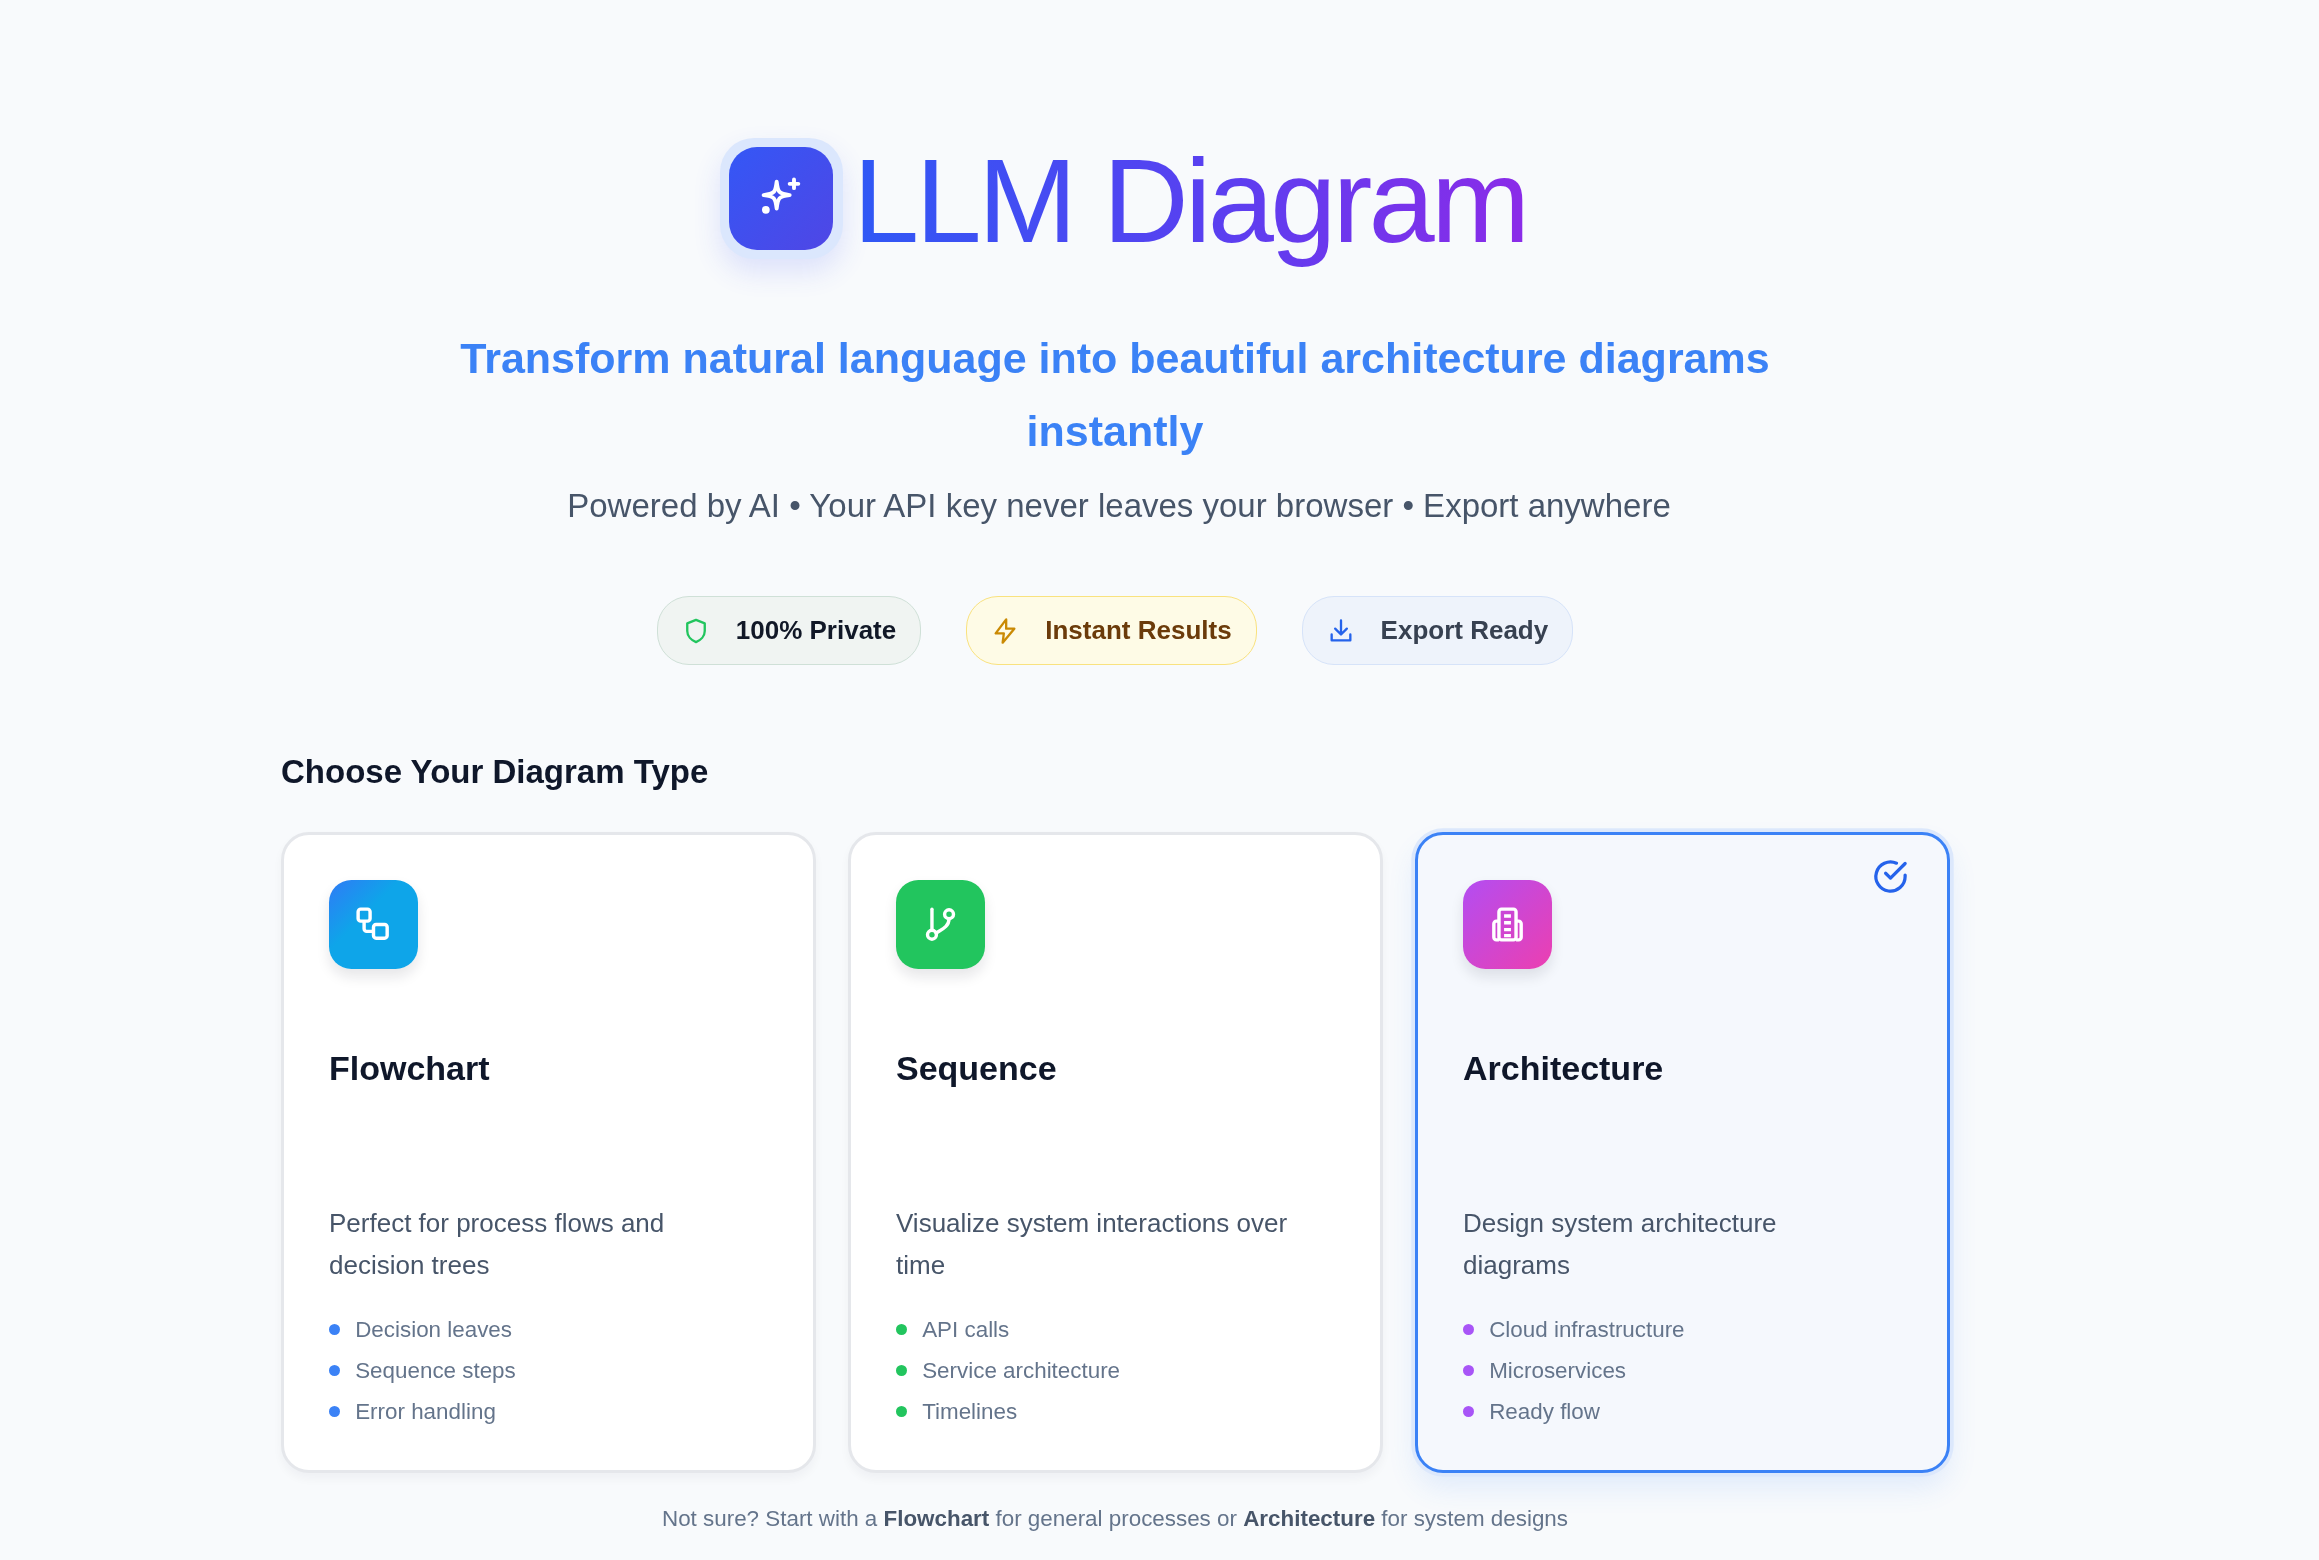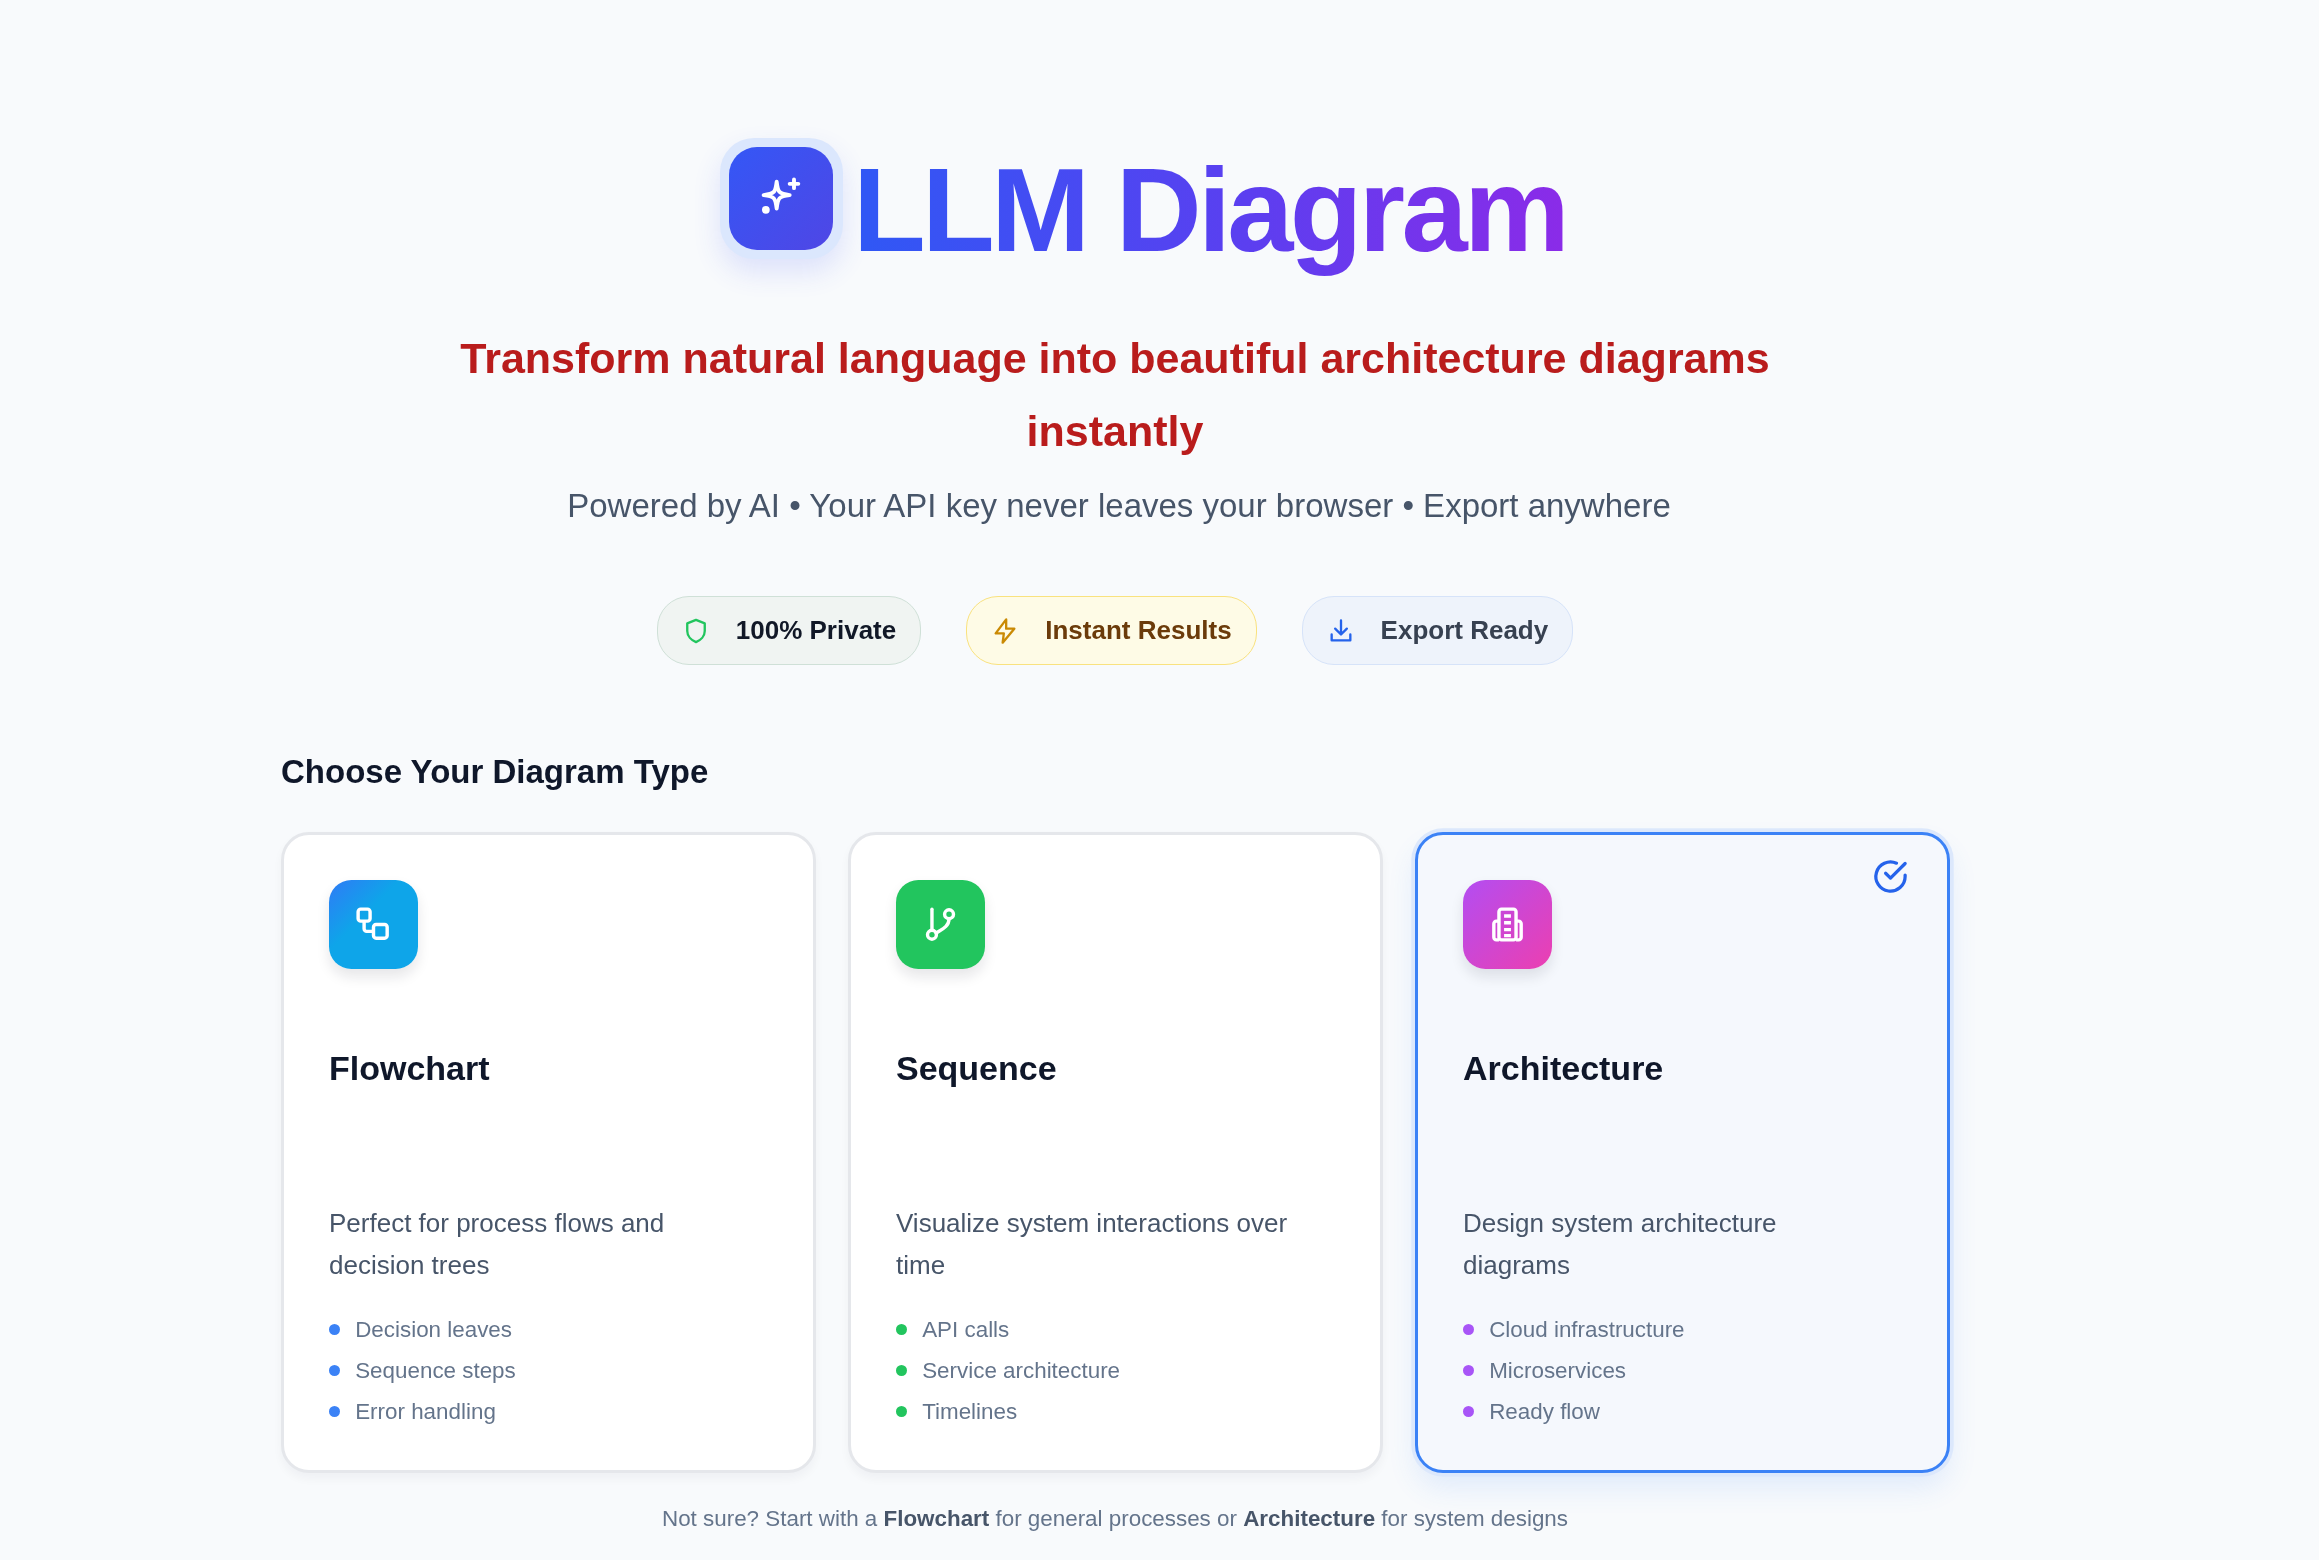--- a/index.html
+++ b/index.html
@@ -17,30 +17,30 @@
     background: #dbe7fd;
     box-shadow: 0 13px 28px rgba(59,76,246,0.14);
   }
   .hero-logo .inner {
     position: absolute; left: 9.3px; top: 9.3px; width: 104px; height: 103px;
     border-radius: 28px;
     background: linear-gradient(135deg, #3457f6 0%, #4f46e5 100%);
     display: flex; align-items: center; justify-content: center;
   }
   .hero-title {
-    position: absolute; left: 853px; top: 140px;
-    font-size: 119px; font-weight: 700; letter-spacing: -3.7px;
+    position: absolute; left: 853px; top: 131px;
+    font-size: 119px; font-weight: 400; letter-spacing: -3.7px;
     line-height: 140px;
     background: linear-gradient(90deg, #2f58f5 0%, #5b3ff0 55%, #8b2be8 100%);
     -webkit-background-clip: text; background-clip: text; color: transparent;
     white-space: nowrap;
   }
   .subtitle {
     position: absolute; left: 0; width: 2230px; top: 322px;
-    text-align: center; font-size: 43px; font-weight: 700; color: #b91c1c;
+    text-align: center; font-size: 43px; font-weight: 700; color: #3b82f6;
     line-height: 73px;
   }
   .subtitle span { display: block; }
   .tagline {
     position: absolute; left: 4px; width: 2230px; top: 487px;
     text-align: center; font-size: 33px; color: #475569;
   }
   .badges {
     position: absolute; left: 0; width: 2230px; top: 596px;
     display: flex; justify-content: center; gap: 45px;

